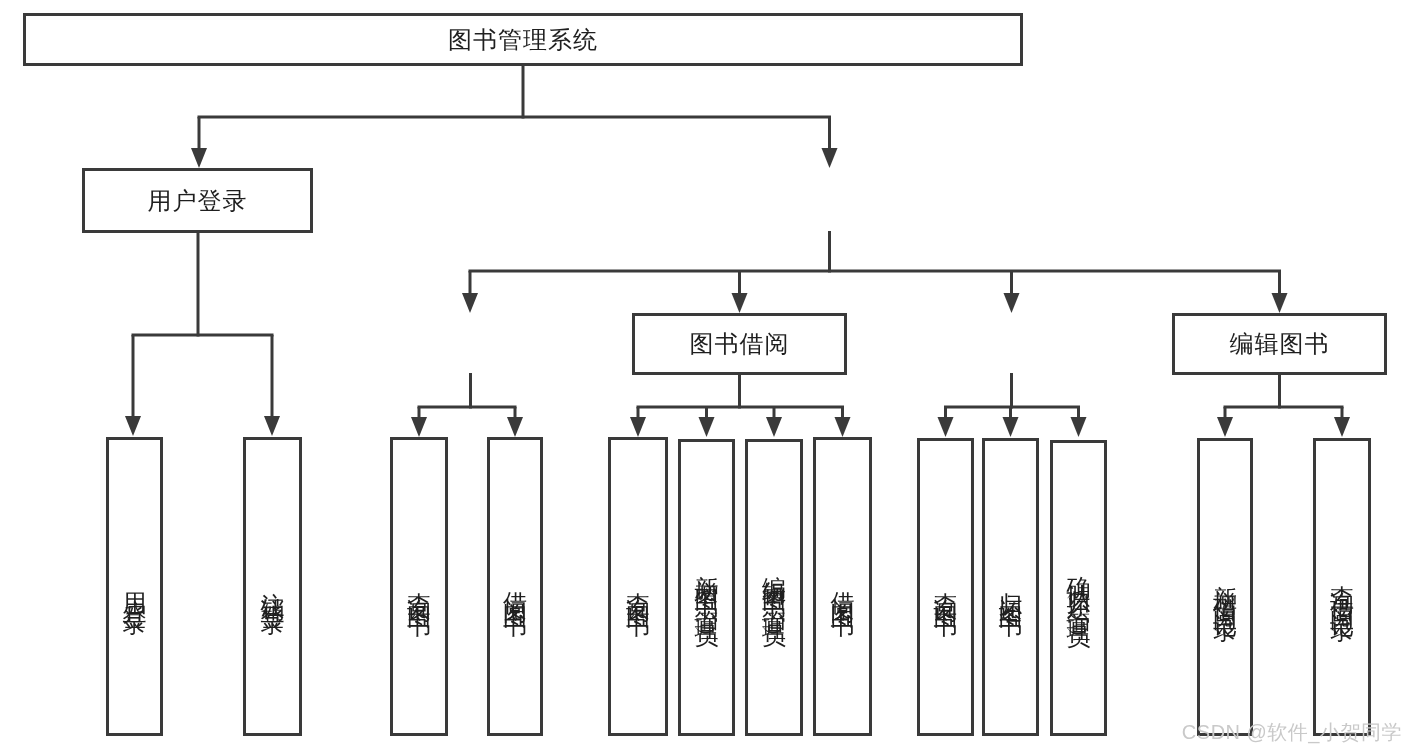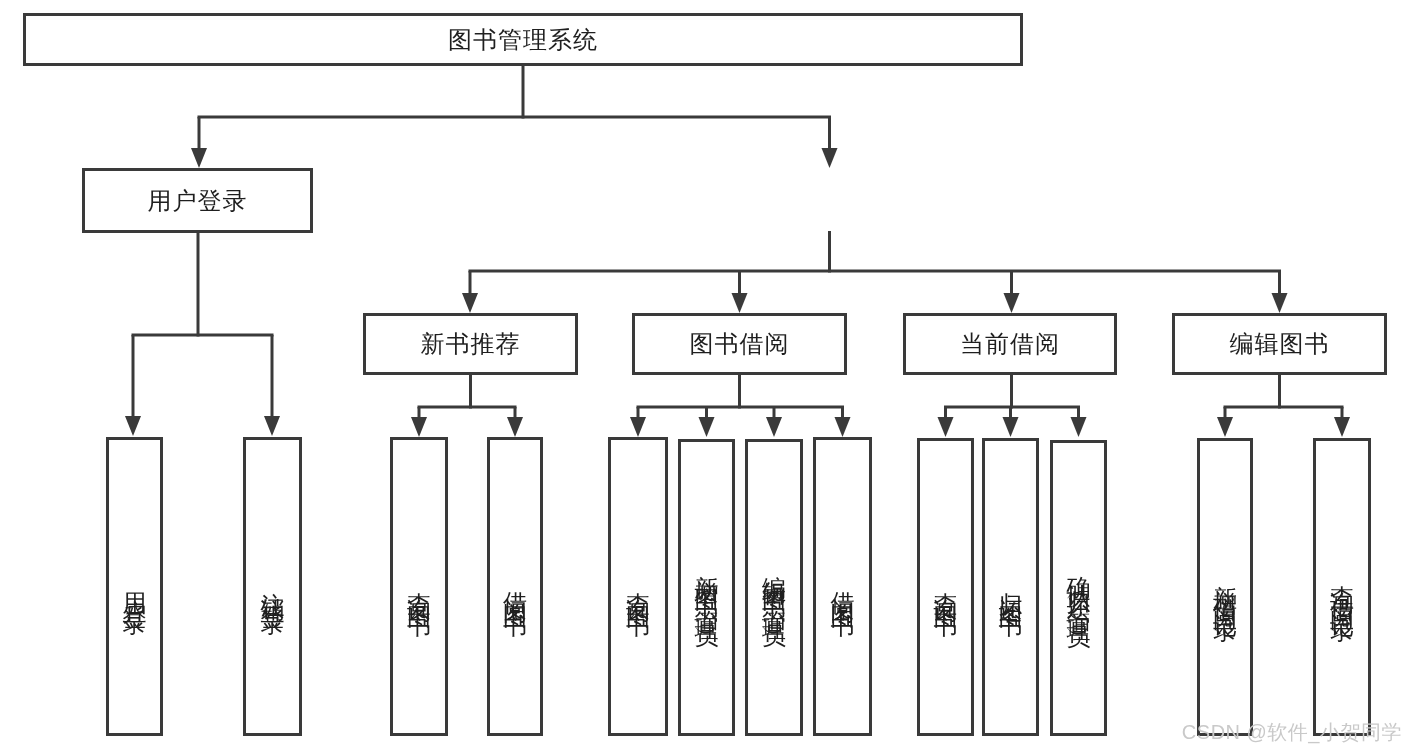--- a/index.html
+++ b/index.html
@@ -127,28 +127,22 @@
   </svg>
 
   <div class="node hbox n-root">
     <span class="lbl">图书管理系统</span>
   </div>
 
   <div class="node hbox n-l2a">
     <span class="lbl">用户登录</span>
   </div>
 
-  <div class="node hbox n-l3a">
-    <span class="lbl">新书推荐</span>
-  </div>
   <div class="node hbox n-l3b">
     <span class="lbl">图书借阅</span>
-  </div>
-  <div class="node hbox n-l3c">
-    <span class="lbl">当前借阅</span>
   </div>
   <div class="node hbox n-l3d">
     <span class="lbl">编辑图书</span>
   </div>
 
   <div class="node vbox n-a1">
     <span class="lbl">用户登录</span>
   </div>
   <div class="node vbox n-a2">
     <span class="lbl">注销登录</span>

